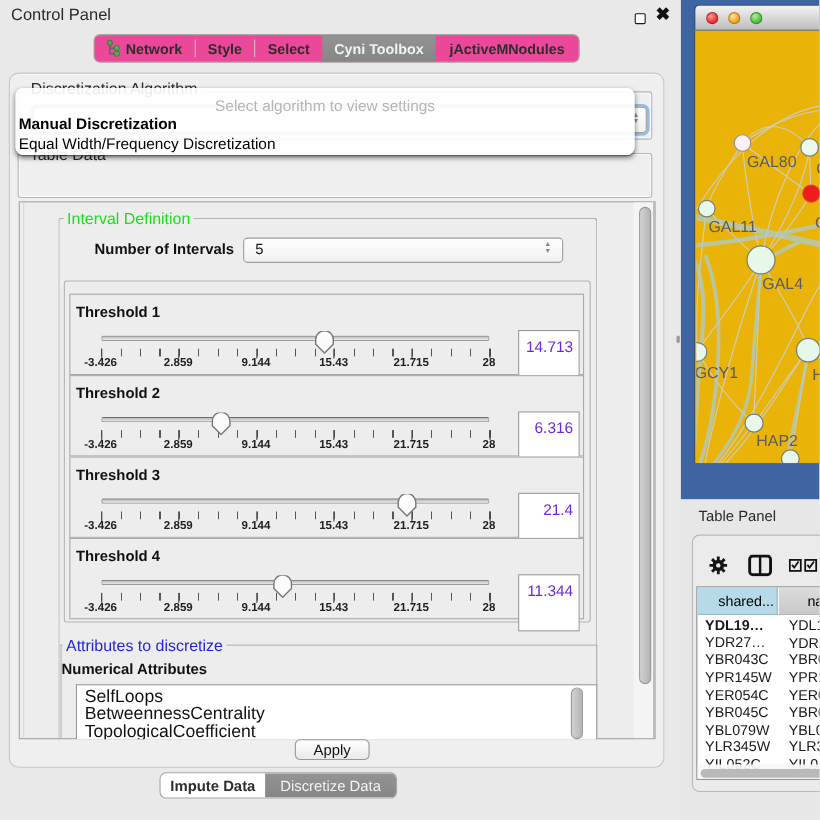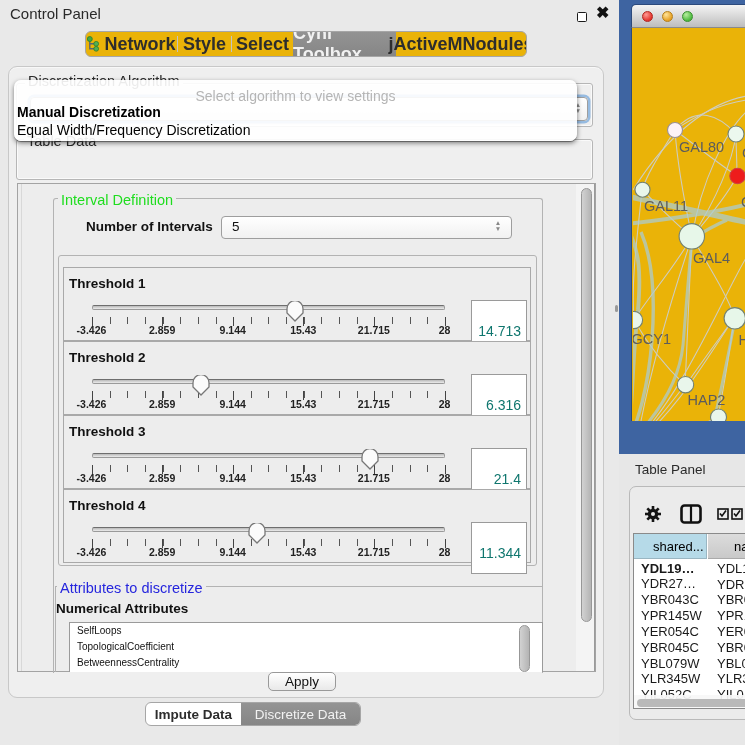--- a/index.html
+++ b/index.html
@@ -8,23 +8,23 @@
   .abs { position:absolute; }
   #stage { position:absolute; left:0; top:0; width:745px; height:745px; }
 
   
   #leftwin { left:0; top:0; width:619px; height:745px; background:#e9e9e9; }
   #cptitle { left:10px; top:5px; font-size:15px; color:#2a2a2a; }
   #btn-float { left:577px; top:12px; width:10px; height:10px; border:1.6px solid #1a1a1a; border-radius:1.5px; background:#fff; }
   #btn-close { left:596px; top:3px; font-size:16px; font-weight:bold; color:#111; }
 
   
-  #toptabs { left:85px; top:31px; height:26px; display:flex; background:#eab308;
+  #toptabs { left:85px; top:31px; height:26px; display:flex; background:#ec4899;
              border:1px solid #a6a6a6; border-radius:6px; overflow:hidden;
-             font-size:18px; font-weight:bold; color:#2d2d2d; }
+             font-size:13px; font-weight:bold; color:#2d2d2d; }
   .ttab { display:flex; align-items:center; justify-content:center; height:100%; }
   .tsep { width:1px; background:#c3c3c3; margin:4px 0; height:16px; align-self:center; }
   .ttab.sel { background:linear-gradient(#939393,#868686); color:#f2f2f2; font-weight:bold; }
 
   
   #bigpanel { left:8px; top:66px; width:596px; height:632px; background:#efefef;
               border:1px solid #c8c8c8; border-radius:9px;
               box-shadow:inset 0 1px 0 #f8f8f8; }
 
   .etch { border:1px solid #b6b6b6; border-radius:3px; box-shadow:inset 0 0 0 1px #fafafa; }
@@ -40,26 +40,26 @@
   .thpanel { position:absolute; left:63px; width:468px; height:74px; border:1px solid #a9a9a9; background:#ededed; }
   .thlabel { position:absolute; left:5px; top:8px; font-size:13.5px; font-weight:bold; color:#111; }
   .track { position:absolute; left:27.5px; top:37px; width:353px; height:5px; border:1px solid #9a9a9a;
            border-top-color:#6e6e6e; border-radius:2px; background:linear-gradient(#b9b9b9,#ececec); }
   .ticks { position:absolute; left:27.5px; top:49px; width:355px; height:7px;
            background:repeating-linear-gradient(90deg,#555 0 1px,transparent 1px 17.65px); }
   .mtick { position:absolute; top:49px; width:1px; height:9px; background:#444; }
   .tlbl { position:absolute; top:56px; font-size:10.5px; font-weight:bold; color:#222; width:50px; text-align:center; }
   .thumb { position:absolute; top:33px; }
   .vbox { position:absolute; left:407px; top:32px; width:56px; height:52px; background:#fff;
-          border:1px solid #9a9a9a; font-size:14px; color:#0f766e; text-align:right;
-          padding:22px 5px 0 0; }
+          border:1px solid #9a9a9a; font-size:14px; color:#6d28d9; text-align:right;
+          padding:6px 5px 0 0; }
 
   
   #attrlist { left:69px; top:622px; width:474px; height:50px; background:#fff;
-              border:1px solid #9a9a9a; border-bottom:none; font-size:10px; color:#111; overflow:hidden; }
+              border:1px solid #9a9a9a; border-bottom:none; font-size:16px; color:#111; overflow:hidden; }
   #attrlist div { height:16.3px; padding:1.5px 0 0 7px; }
 
   .sbar-v { position:absolute; background:linear-gradient(90deg,#d2d2d2,#b4b4b4); border:1px solid #979797; border-radius:6px; }
   .sbar-h { position:absolute; background:#b9b9b9; border-radius:5px; }
 
   
   #applybtn { left:268px; top:672px; width:68px; height:19px; background:linear-gradient(#ffffff,#e9e9e9);
               border:1px solid #999; border-radius:5px; font-size:13.5px; color:#111;
               text-align:center; padding-top:1px; }
 
@@ -224,22 +224,22 @@
         </svg>
         <div class="vbox">11.344</div>
       </div>
     </div>
 
   <div class="abs" style="left:55px;top:586px;width:488px;height:86px;border:1px solid #b3b3b3;border-bottom:none;"></div>
   <div class="gtitle" style="left:57px;top:580px;color:#2525dd;background:#ededed;">Attributes to discretize</div>
   <div class="abs" style="left:56px;top:601px;font-size:13.5px;font-weight:bold;color:#111;">Numerical Attributes</div>
   <div id="attrlist" class="abs">
     <div>SelfLoops</div>
+    <div>BetweennessCentrality</div>
     <div>TopologicalCoefficient</div>
-    <div>BetweennessCentrality</div>
   </div>
   <div class="sbar-v" style="left:519px;top:625px;width:11px;height:47px;"></div>
 
   <div class="abs" style="left:576px;top:184px;width:19px;height:487px;background:#f4f4f4;border-right:1px solid #9a9a9a;"></div>
   <div class="sbar-v" style="left:581px;top:188px;width:11px;height:434px;"></div>
 
   <div id="applybtn" class="abs">Apply</div>
 
   <div id="bottabs" class="abs">
     <div class="ttab" style="width:95px;">Impute Data</div>

